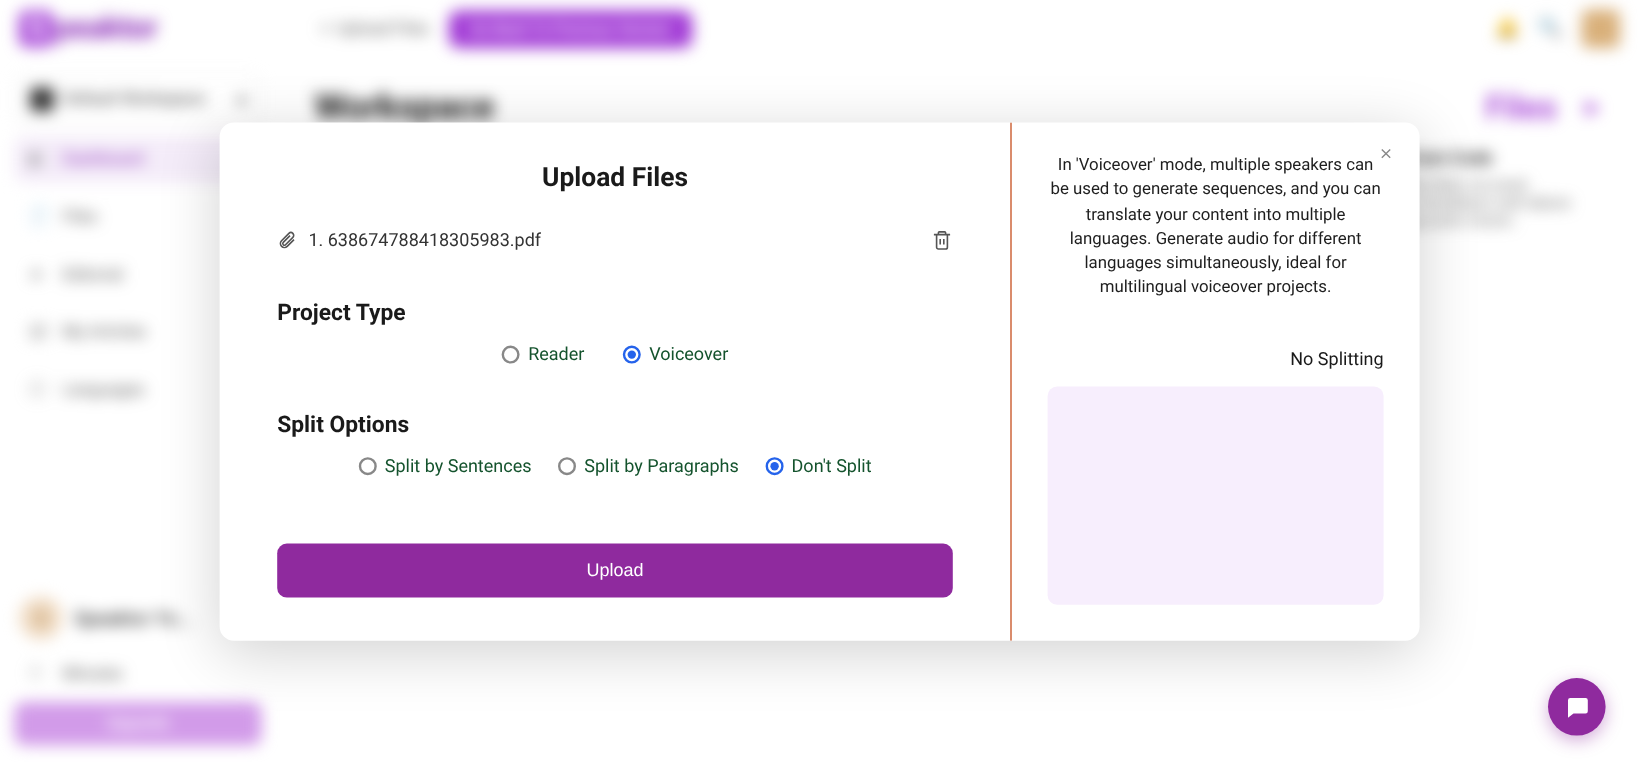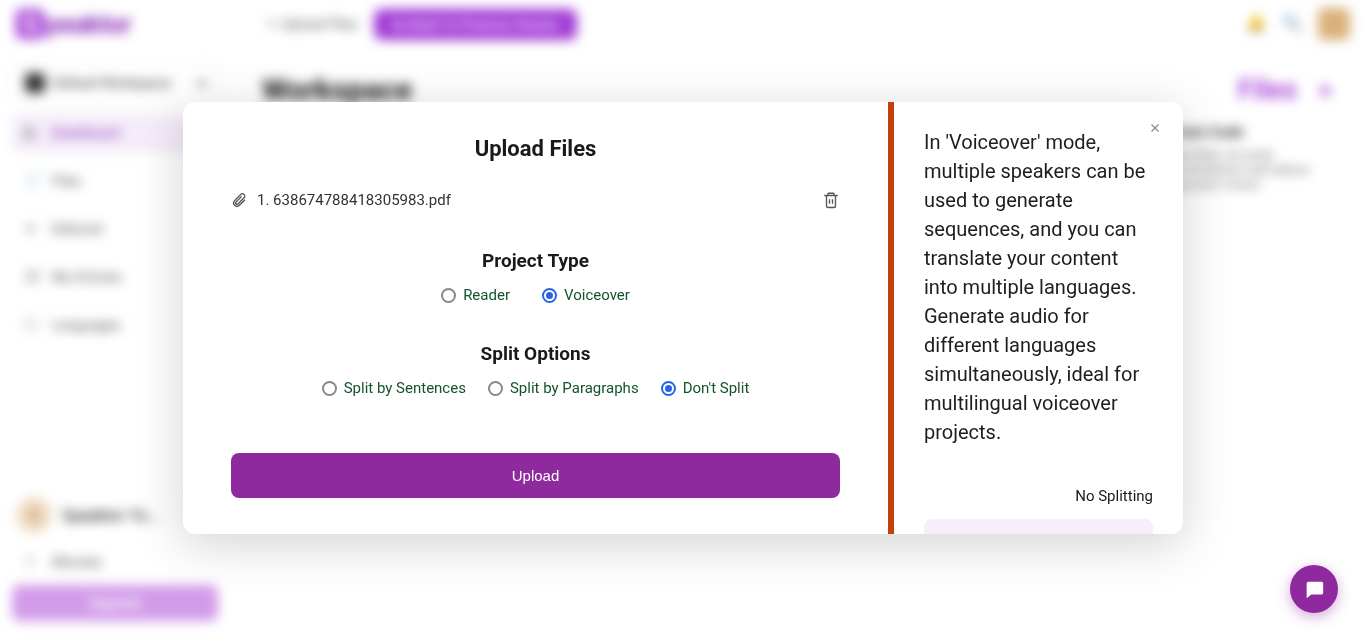--- a/index.html
+++ b/index.html
@@ -157,22 +157,22 @@
     top: 102px;
     width: 1000px;
     height: 432px;
     background: #fff;
     border-radius: 12px;
     box-shadow: 0 10px 50px rgba(0,0,0,0.18);
     display: flex;
     overflow: hidden;
   }
   .modal-left {
-    width: 711px;
-    border-right: 6px solid #c2410c;
+    width: 660px;
+    border-right: 1px solid #c2410c;
     padding: 34px 48px 36px;
     display: flex;
     flex-direction: column;
   }
   .modal-right {
     flex: 1;
     padding: 26px 30px 30px;
     display: flex;
     flex-direction: column;
     position: relative;
@@ -207,21 +207,20 @@
     color: #555;
     cursor: pointer;
   }
   .paperclip {
     width: 16px; height: 16px; color: #555;
   }
   .section-title {
     font-size: 19px;
     font-weight: 700;
     color: #1a1a1a;
-    text-align: center;
   }
   .radio-row {
     display: flex;
     justify-content: center;
     gap: 32px;
     margin-top: 14px;
     font-size: 15px;
     color: #14532d;
   }
   .radio-opt {
@@ -247,23 +246,24 @@
     border: none;
     border-radius: 8px;
     padding: 14px;
     font-size: 15px;
     font-weight: 500;
     cursor: pointer;
     width: 100%;
   }
 
   .desc-text {
-    font-size: 20px;
+    font-size: 14px;
     line-height: 1.45;
     color: #1e1e1e;
+    text-align: center;
   }
   .no-split-title {
     margin-top: 40px;
     font-size: 15px;
     font-weight: 400;
     color: #1a1a1a;
     text-align: right;
   }
   .preview-box {
     margin-top: 14px;

